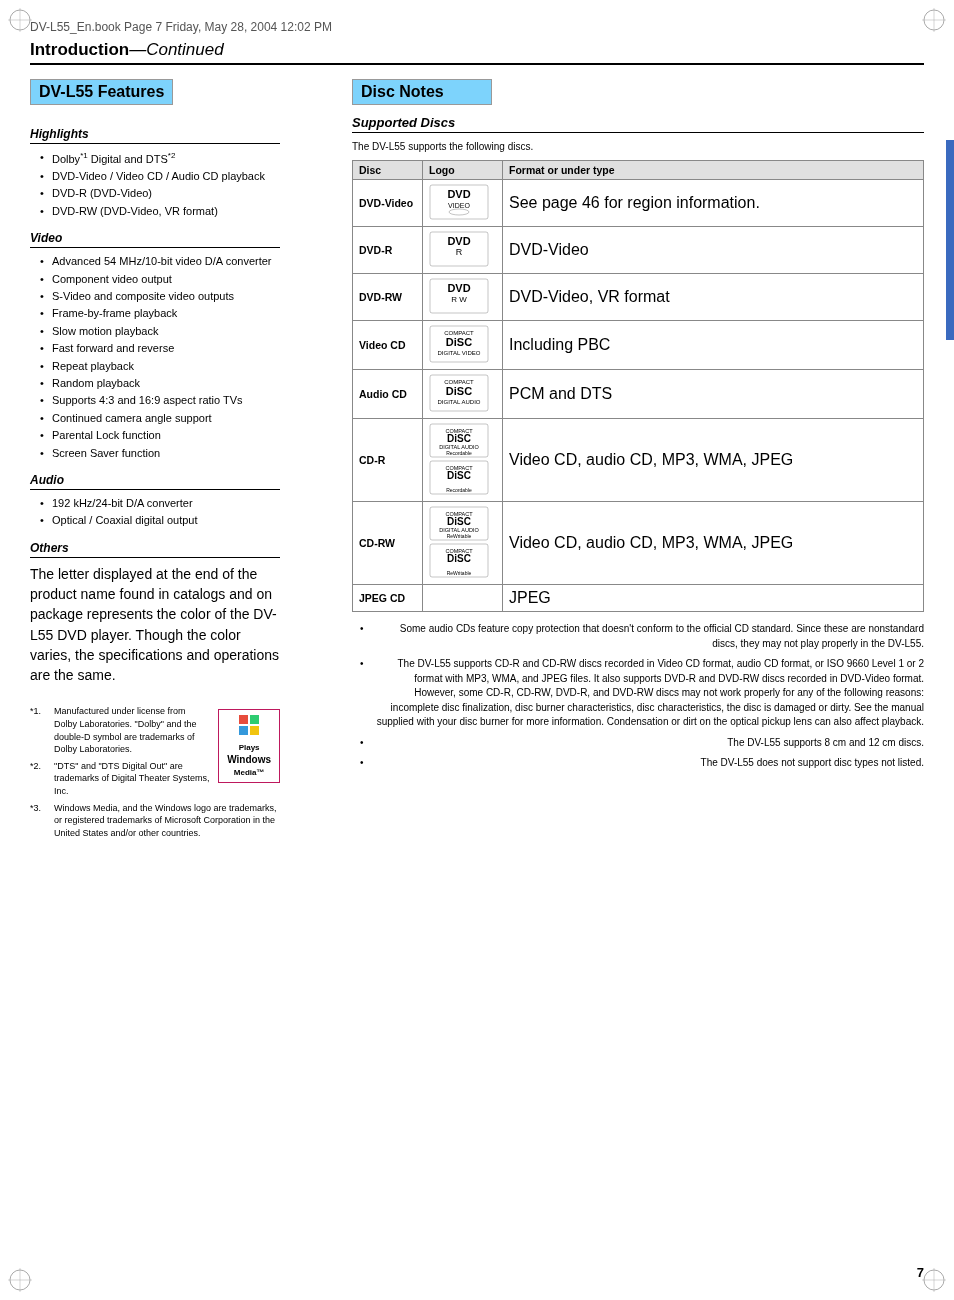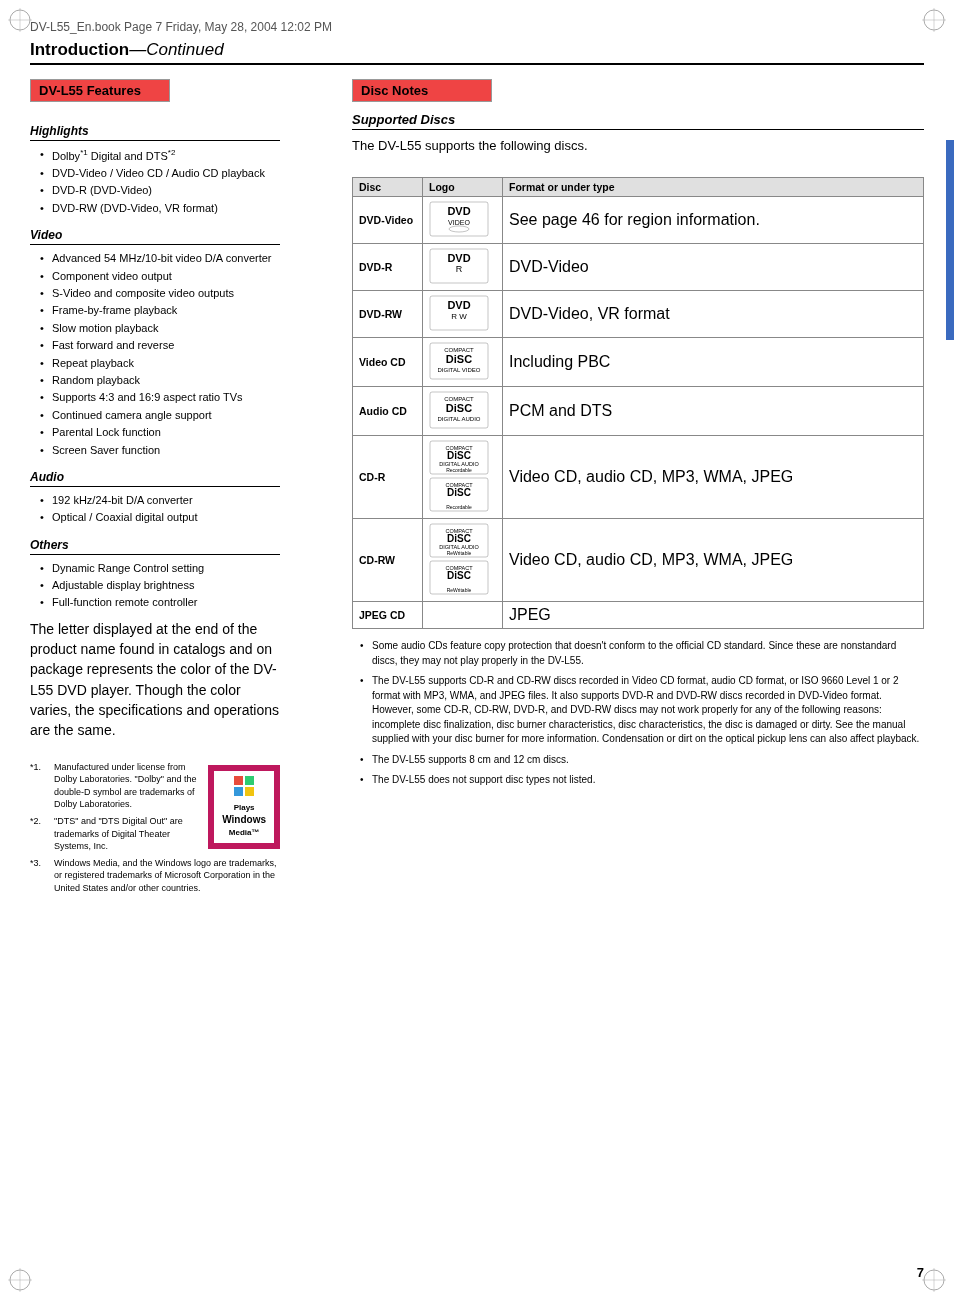--- a/index.html
+++ b/index.html
@@ -61,24 +61,24 @@
       flex: 0 0 250px;
       width: 250px;
     }
     .right-col {
       flex: 1;
       padding-left: 48px;
     }
 
     
     .section-box {
-      background: #ef4444;
+      background: #7dd3fc;
       border: 1px solid #999;
       padding: 3px 8px;
-      font-size: 13px;
+      font-size: 16px;
       font-weight: bold;
       margin-bottom: 10px;
       display: inline-block;
       min-width: 140px;
     }
 
     
     .sub-heading {
       font-style: italic;
       font-weight: bold;
@@ -134,21 +134,21 @@
     }
     .footnote-num {
       flex: 0 0 20px;
       white-space: nowrap;
     }
     .footnote-body { flex: 1; }
 
     
     .wm-badge {
       float: right;
-      border: 6px solid #be185d;
+      border: 1px solid #be185d;
       padding: 4px 8px;
       margin-left: 10px;
       margin-top: 4px;
       text-align: center;
       font-size: 9px;
       font-weight: bold;
     }
     .wm-badge .plays { font-size: 8px; display: block; }
     .wm-badge .windows { font-size: 10px; font-weight: bold; display: block; }
     .wm-badge .media { font-size: 8px; display: block; }
@@ -171,22 +171,22 @@
     .disc-notes-title {
       font-size: 13px;
       font-weight: bold;
       font-style: italic;
       border-bottom: 1px solid #000;
       padding-bottom: 2px;
       margin-bottom: 8px;
     }
 
     .disc-intro {
-      font-size: 13px;
-      margin-bottom: 24px;
+      font-size: 10px;
+      margin-bottom: 8px;
     }
 
     
     .disc-table {
       width: 100%;
       border-collapse: collapse;
       font-size: 10px;
       margin-bottom: 10px;
     }
     .disc-table th {
@@ -213,20 +213,21 @@
     .disc-table .disc-format {
       font-size: 16px;
     }
 
     
     ul.disc-notes-list {
       list-style: none;
       padding-left: 8px;
       font-size: 10px;
       line-height: 1.45;
+      text-align: right;
     }
     ul.disc-notes-list li {
       position: relative;
       padding-left: 12px;
       margin-bottom: 6px;
     }
     ul.disc-notes-list li::before {
       content: "•";
       position: absolute;
       left: 0;
@@ -318,25 +319,20 @@
 
       
       <div class="sub-heading">Audio</div>
       <ul class="feature-list">
         <li>192 kHz/24-bit D/A converter</li>
         <li>Optical / Coaxial digital output</li>
       </ul>
 
       
       <div class="sub-heading">Others</div>
-      <ul class="feature-list">
-        <li>Dynamic Range Control setting</li>
-        <li>Adjustable display brightness</li>
-        <li>Full-function remote controller</li>
-      </ul>
 
       
       <p class="para-text">The letter displayed at the end of the product name found in catalogs and on package represents the color of the DV-L55 DVD player. Though the color varies, the specifications and operations are the same.</p>
 
       
       <div class="footnotes">
 
         <div class="wm-badge" style="float:right; margin-left:8px;">
           <svg class="wm-icon" viewBox="0 0 22 22">
             <rect x="1" y="1" width="9" height="9" fill="#e74c3c"></rect>

